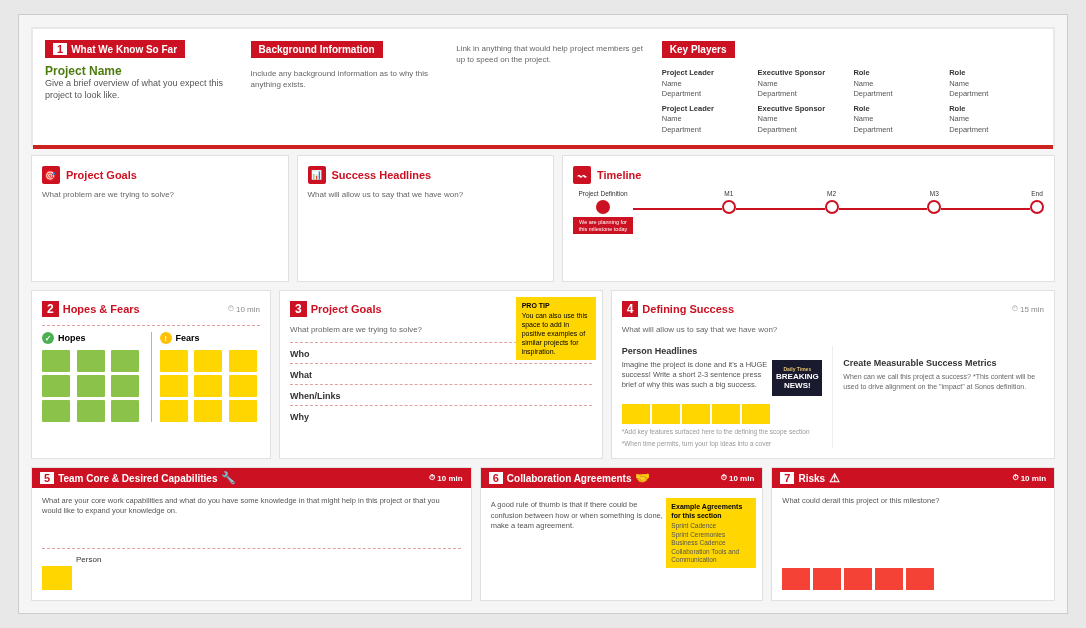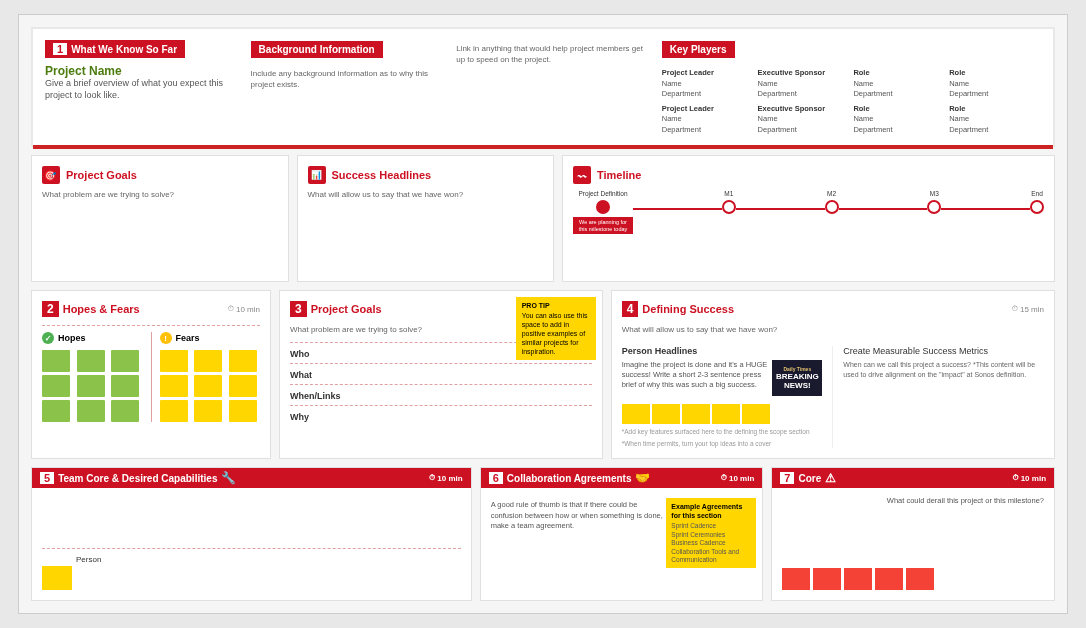--- a/index.html
+++ b/index.html
@@ -360,23 +360,24 @@
       font-size: 6.5px;
       color: #999;
       margin-top: 4px;
       line-height: 1.2;
     }
     .measurable-col {
       flex: 1;
     }
     .measurable-title {
       font-size: 9px;
-      font-weight: normal;
+      font-weight: bold;
       color: #333;
       margin-bottom: 4px;
+      margin-top: 12px;
     }
     .measurable-desc {
       font-size: 7px;
       color: #666;
       line-height: 1.3;
     }
 
     
     .bottom-row {
       display: flex;
@@ -559,21 +560,21 @@
         <span>What We Know So Far</span>
       </div>
       <div class="project-name">Project Name</div>
       <div class="project-desc">Give a brief overview of what you expect this project to look like.</div>
     </div>
 
     <div class="top-col">
       <div class="red-badge">
         <span>Background Information</span>
       </div>
-      <div class="bg-info-text">Include any background information as to why this project exists.</div>
+      <div class="bg-info-text">Include any background information as to why this anything exists.</div>
     </div>
 
     <div class="top-col">
       <div class="bg-info-text">Link in anything that would help project members get up to speed on the project.</div>
     </div>
 
     <div class="key-players top-col-wide">
       <div class="red-badge">
         <span>Key Players</span>
       </div>
@@ -804,20 +805,21 @@
 
     <div class="team-card">
       <div class="team-header">
         <span class="team-section-num">5</span>
         <span>Team Core &amp; Desired Capabilities</span>
         <span style="font-size:12px;">🔧</span>
         <span style="font-size:8px;margin-left:auto;display:flex;align-items:center;gap:2px;">
           ⏱ <span>10 min</span>
         </span>
       </div>
+      <div class="team-desc">What are your core work capabilities and what do you have some knowledge in that might help in this project or that you would like to expand your knowledge on.</div>
       <div class="team-bottom">
         <div>
           <div class="person-label">Person</div>
           <div class="person-sticky"></div>
         </div>
       </div>
     </div>
 
     <div class="collab-card">
       <div class="collab-header">
@@ -834,27 +836,27 @@
         <div style="color:#555;">Sprint Ceremonies</div>
         <div style="color:#555;">Business Cadence</div>
         <div style="color:#555;">Collaboration Tools and Communication</div>
       </div>
       <div style="font-size:7.5px;color:#555;line-height:1.4;margin-top:4px;max-width:180px;">A good rule of thumb is that if there could be confusion between how or when something is done, make a team agreement.</div>
     </div>
 
     <div class="risks-card">
       <div class="risks-header">
         <span class="team-section-num">7</span>
-        <span>Core</span>
+        <span>Risks</span>
         <span style="font-size:12px;">⚠</span>
         <span style="font-size:8px;margin-left:auto;display:flex;align-items:center;gap:2px;">
           ⏱ <span>10 min</span>
         </span>
       </div>
-      <div style="font-size:7.5px;color:#555;line-height:1.4;margin-bottom:auto;text-align:right;">What could derail this project or this milestone?</div>
+      <div style="font-size:7.5px;color:#555;line-height:1.4;margin-bottom:auto;">What could derail this project or this milestone?</div>
       <div class="risks-stickies">
         <div class="sticky-red"></div>
         <div class="sticky-red"></div>
         <div class="sticky-red"></div>
         <div class="sticky-red"></div>
         <div class="sticky-red"></div>
       </div>
     </div>
 
   </div>

